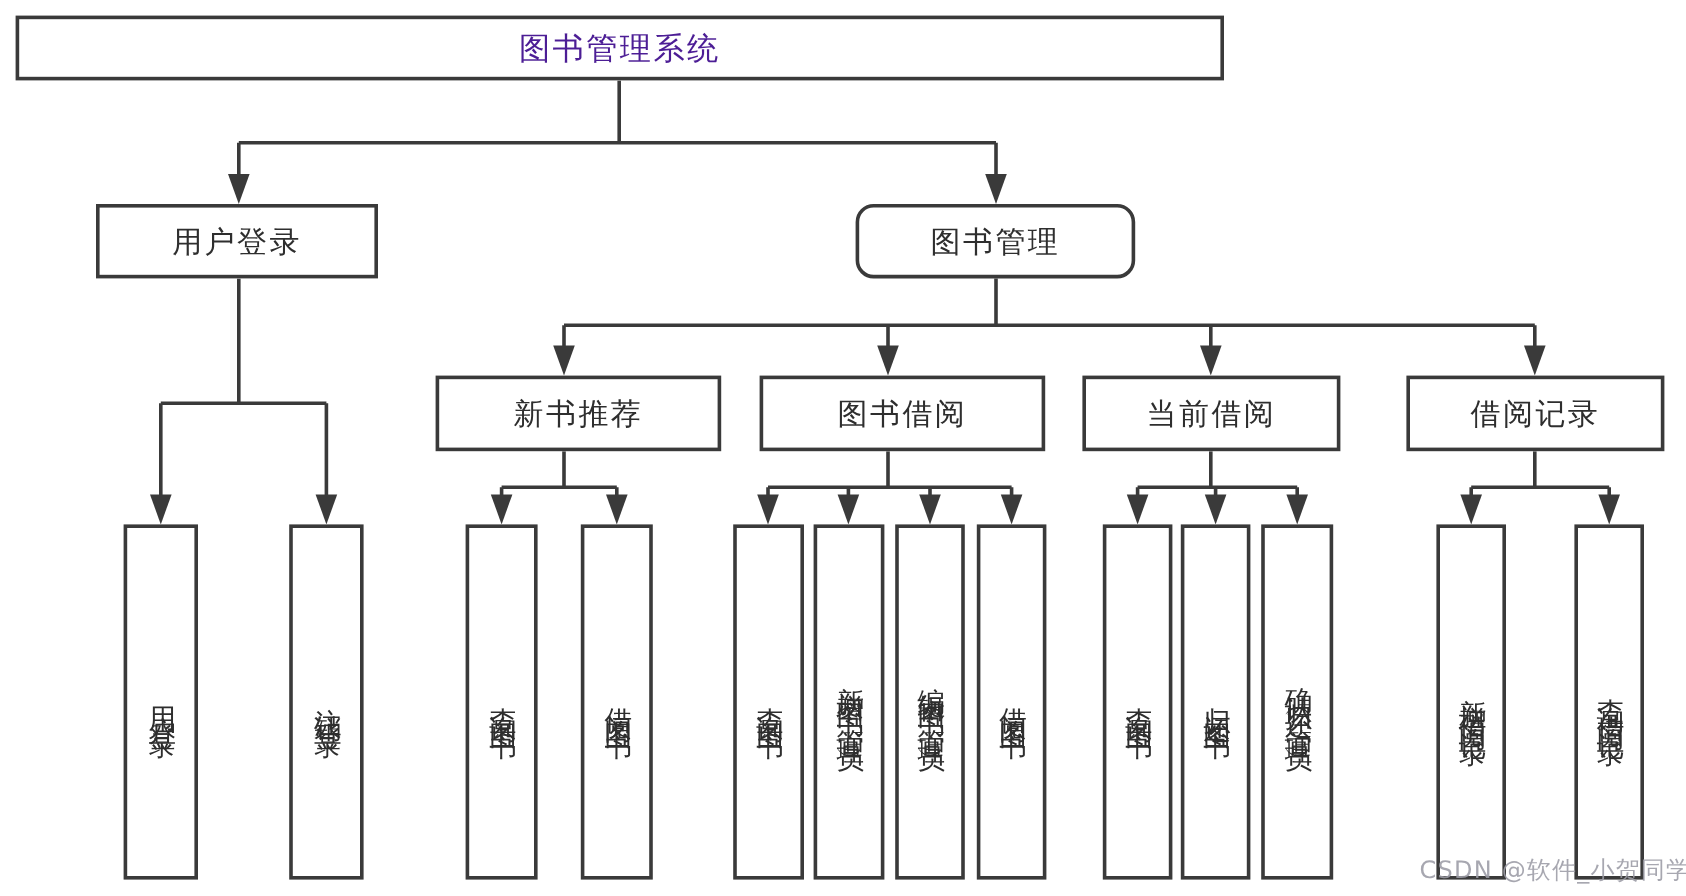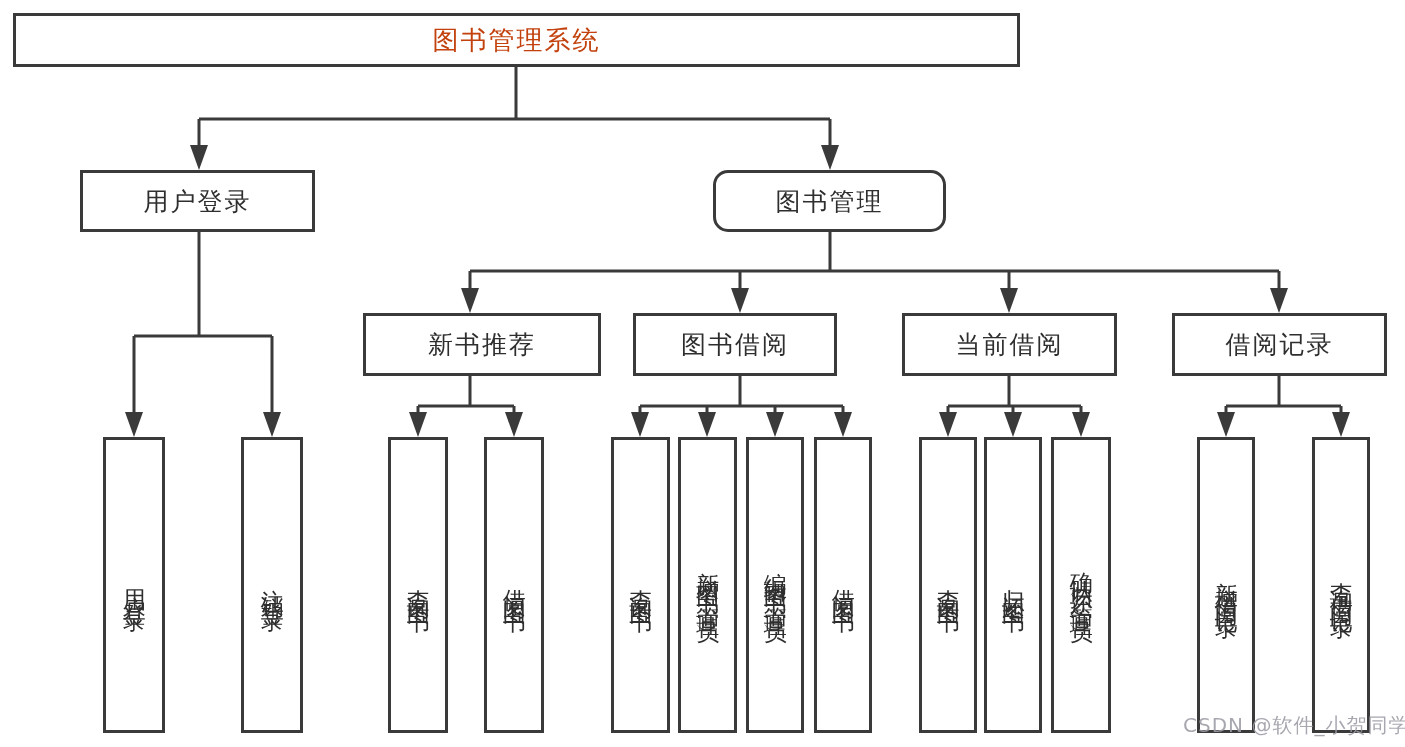--- a/index.html
+++ b/index.html
@@ -67,27 +67,27 @@
       <polygon points="698,412 716,412 707,437" fill="#3a3a3a"></polygon>
       <polygon points="766,412 784,412 775,437" fill="#3a3a3a"></polygon>
       <polygon points="834,412 852,412 843,437" fill="#3a3a3a"></polygon>
       <polygon points="939,412 957,412 948,437" fill="#3a3a3a"></polygon>
       <polygon points="1004,412 1022,412 1013,437" fill="#3a3a3a"></polygon>
       <polygon points="1072,412 1090,412 1081,437" fill="#3a3a3a"></polygon>
       <polygon points="1217,412 1235,412 1226,437" fill="#3a3a3a"></polygon>
       <polygon points="1332,412 1350,412 1341,437" fill="#3a3a3a"></polygon>
     </svg>
 
-  <div class="node h root-box" style="left: 13px; top: 13px; width: 1007px; height: 54px; border-color: rgb(58, 58, 58); background: rgb(255, 255, 255); color: #c2410c;">图书管理系统</div>
+  <div class="node h root-box" style="left: 13px; top: 13px; width: 1007px; height: 54px; border-color: rgb(58, 58, 58); background: rgb(255, 255, 255); color: #4c1d95;">图书管理系统</div>
 
   <div class="node h" style="left: 80px; top: 170px; width: 235px; height: 62px; border-color: rgb(58, 58, 58); background: rgb(255, 255, 255); color: rgb(46, 46, 46);">用户登录</div>
   <div class="node h" style="left: 713px; top: 170px; width: 233px; height: 62px; border-color: rgb(58, 58, 58); background: rgb(255, 255, 255); color: rgb(46, 46, 46); border-radius: 15px;">图书管理</div>
 
   <div class="node h" style="left: 363px; top: 313px; width: 238px; height: 63px; border-color: rgb(58, 58, 58); background: rgb(255, 255, 255); color: rgb(46, 46, 46);">新书推荐</div>
-  <div class="node h" style="left: 633px; top: 313px; width: 204px; height: 63px; border-color: rgb(58, 58, 58); background: rgb(255, 255, 255); color: rgb(46, 46, 46);">图书借阅</div>
+  <div class="node h" style="left: 633px; top: 313px; width: 238px; height: 63px; border-color: rgb(58, 58, 58); background: rgb(255, 255, 255); color: rgb(46, 46, 46);">图书借阅</div>
   <div class="node h" style="left: 1172px; top: 313px; width: 215px; height: 63px; border-color: rgb(58, 58, 58); background: rgb(255, 255, 255); color: rgb(46, 46, 46);">借阅记录</div>
   <div class="node h" style="left: 902px; top: 313px; width: 215px; height: 63px; border-color: rgb(58, 58, 58); background: rgb(255, 255, 255); color: rgb(46, 46, 46);">当前借阅</div>
 
   <div class="node v" style="left: 103px; top: 437px; width: 62px; height: 296px; border-color: rgb(58, 58, 58); background: rgb(255, 255, 255); color: rgb(46, 46, 46);">用户登录</div>
   <div class="node v" style="left: 241px; top: 437px; width: 62px; height: 296px; border-color: rgb(58, 58, 58); background: rgb(255, 255, 255); color: rgb(46, 46, 46);">注销登录</div>
 
   <div class="node v" style="left: 388px; top: 437px; width: 60px; height: 296px; border-color: rgb(58, 58, 58); background: rgb(255, 255, 255); color: rgb(46, 46, 46);">查询图书</div>
   <div class="node v" style="left: 484px; top: 437px; width: 60px; height: 296px; border-color: rgb(58, 58, 58); background: rgb(255, 255, 255); color: rgb(46, 46, 46);">借阅图书</div>
 
   <div class="node v" style="left: 611px; top: 437px; width: 59px; height: 296px; border-color: rgb(58, 58, 58); background: rgb(255, 255, 255); color: rgb(46, 46, 46);">查询图书</div>

